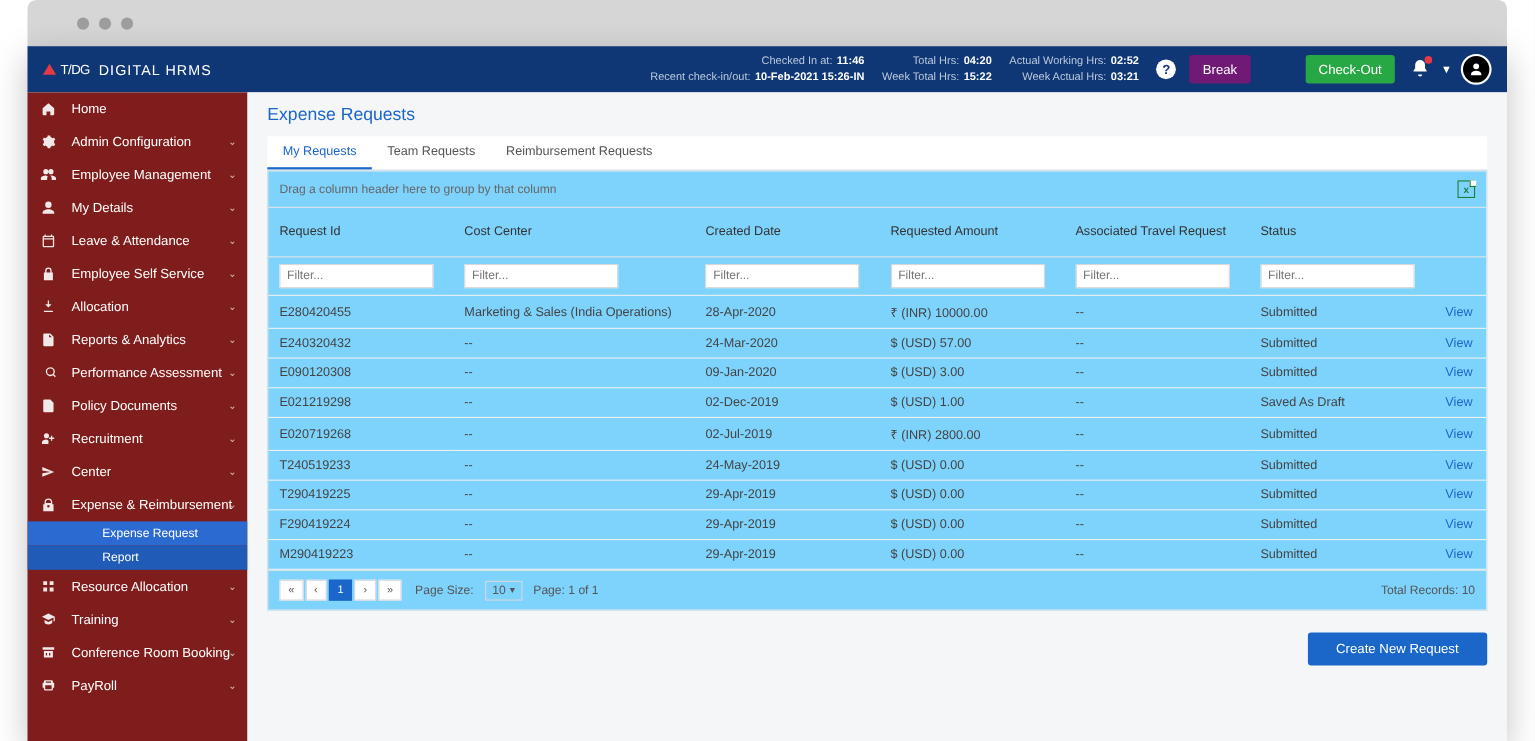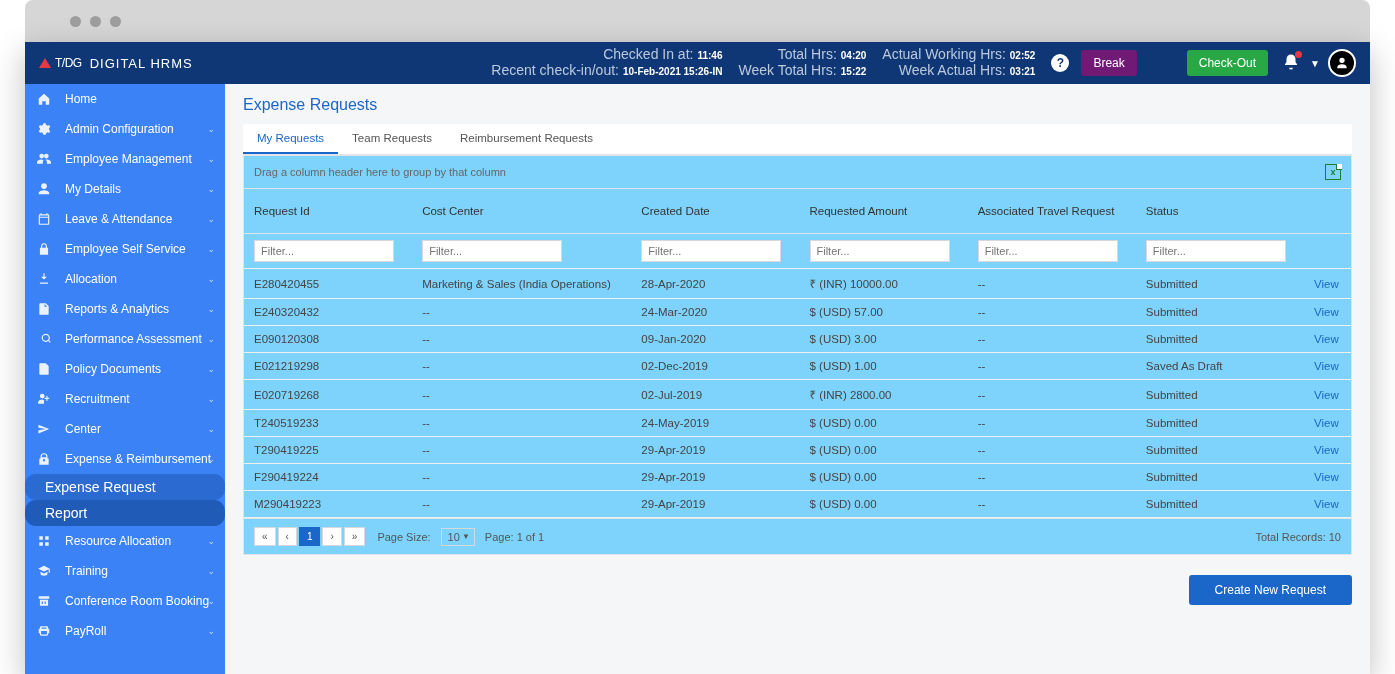--- a/index.html
+++ b/index.html
@@ -10,37 +10,37 @@
 
 .app { display:flex; flex-direction:column; height:632px; margin:0 25px; box-shadow:0 10px 30px rgba(0,0,0,0.25); }
 
 .topbar { height:42px; background:#0f3775; display:flex; align-items:center; color:#fff; font-size:11px; }
 .logo { display:flex; align-items:center; padding-left:14px; gap:4px; }
 .logo-tri { width:0; height:0; border-left:6px solid transparent; border-right:6px solid transparent; border-bottom:10px solid #e63946; display:inline-block; }
 .logo-tdg { font-weight:normal; font-size:12px; letter-spacing:-0.5px; }
 .logo-name { font-size:13px; letter-spacing:1px; margin-left:4px; }
 .topbar-spacer { flex:1; }
 .stat-block { text-align:right; line-height:14px; padding:0 8px; }
-.stat-label { color:#bcc9dd; font-size:14px; }
+.stat-label { color:#bcc9dd; font-size:10px; }
 .stat-value { color:#fff; font-weight:bold; font-size:10px; margin-left:4px;}
 .help-icon { width:18px; height:18px; border-radius:50%; background:#fff; color:#0f3775; font-weight:bold; display:flex; align-items:center; justify-content:center; font-size:12px; margin:0 8px;}
 .btn { padding:6px 12px; border-radius:3px; font-size:12px; border:none; color:#fff; cursor:pointer; margin:0 4px;}
 .btn-break { background:#701a75; }
 .btn-checkout { background:#28a745;margin-left:46px; }
 .bell { position:relative; margin:0 10px; }
 .bell svg { width:18px; height:18px; fill:#fff;}
 .bell-dot { position:absolute; top:-2px; right:-2px; width:7px; height:7px; background:#e63946; border-radius:50%;}
 .chev-down { margin-right:8px; color:#fff; font-size:10px;}
 .avatar { width:28px; height:28px; border-radius:50%; background:#000; border:2px solid #fff; margin-right:14px; display:flex; align-items:center; justify-content:center;}
 .avatar svg{width:16px;height:16px;fill:#fff;}
 
 .body { display:flex; flex:1; min-height:0;}
-.sidebar { width:200px; background:#3b82f6; color:#fff; overflow-y:auto; font-size:12px;}
+.sidebar { width:200px; background:#7f1d1d; color:#fff; overflow-y:auto; font-size:12px;}
 .sidebar-item { display:flex; align-items:center; padding:8px 12px; cursor:pointer; position:relative;}
-.sidebar-item.sub { padding-left:20px; background:#1f5bb7; font-size:14px; padding-top:5px; padding-bottom:5px;border-radius:11px;}
+.sidebar-item.sub { padding-left:68px; background:#1f5bb7; font-size:11px; padding-top:5px; padding-bottom:5px;}
 .sidebar-item.sub.active { background:#2a6ad1; }
 .sidebar-item .icn { width:18px; margin-right:10px; opacity:0.9; display:flex; align-items:center;}
 .sidebar-item .icn svg{width:14px;height:14px;fill:#fff;}
 .sidebar-item .exp { position:absolute; right:10px; font-size:9px; opacity:0.7;}
 
 .main { flex:1; background:#f5f6f8; padding:12px 18px; overflow-y:auto;}
 .page-title { color:#1b66c9; font-size:16px; margin-bottom:10px;}
 .tabs { display:flex; border-bottom:1px solid #e1e4e8; font-size:11.5px; color:#555; background:#fff;}
 .tab { padding:8px 14px; cursor:pointer;}
 .tab.active { color:#1b66c9; border-bottom:2px solid #1b66c9;}

